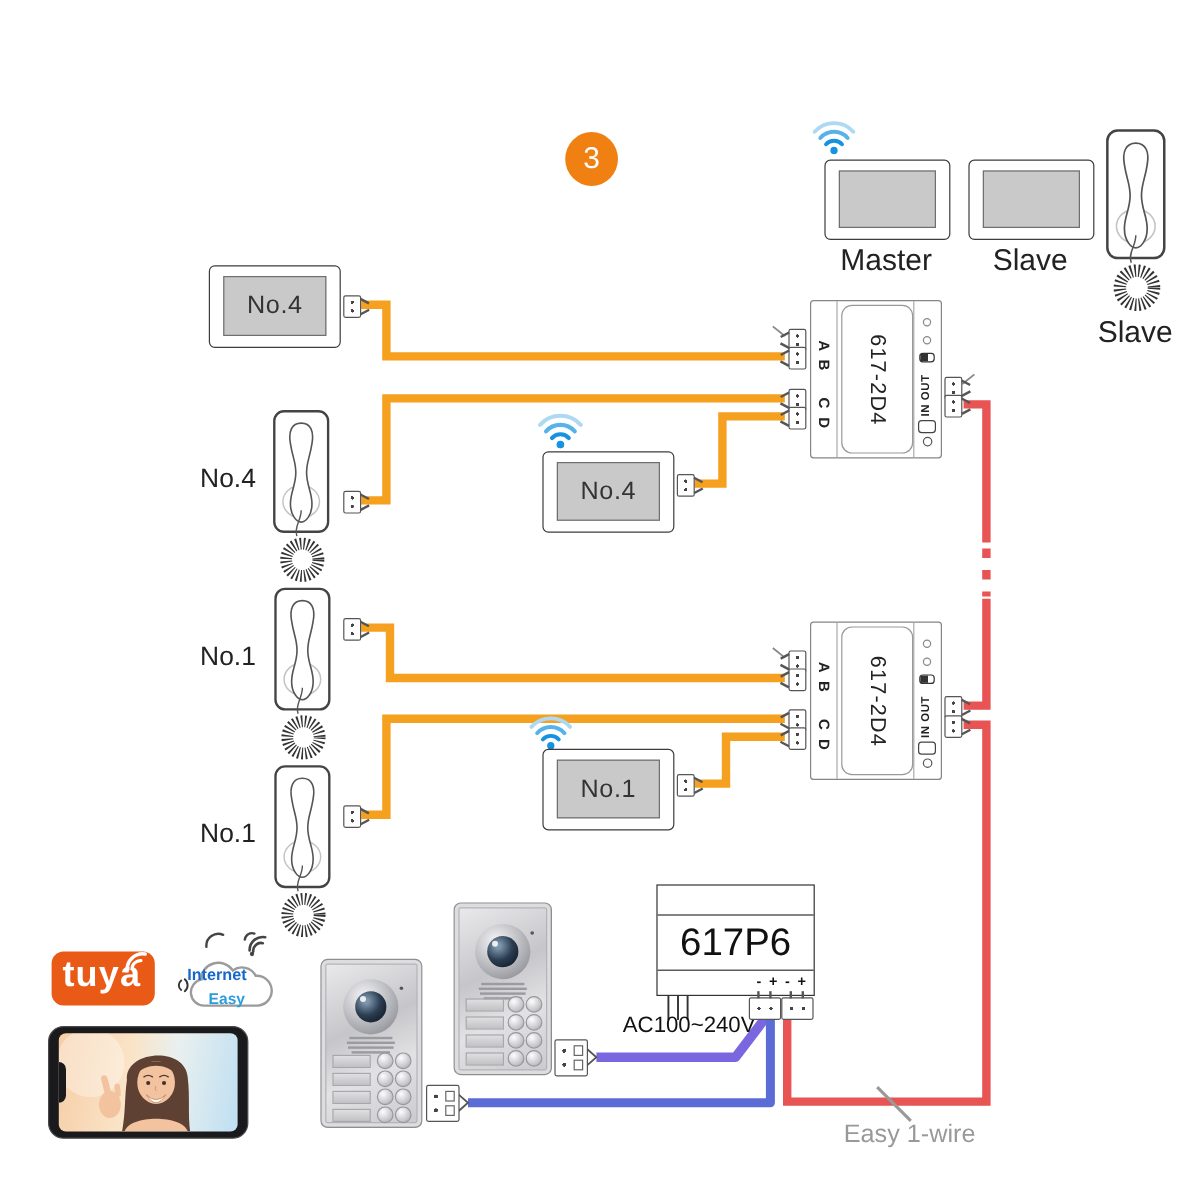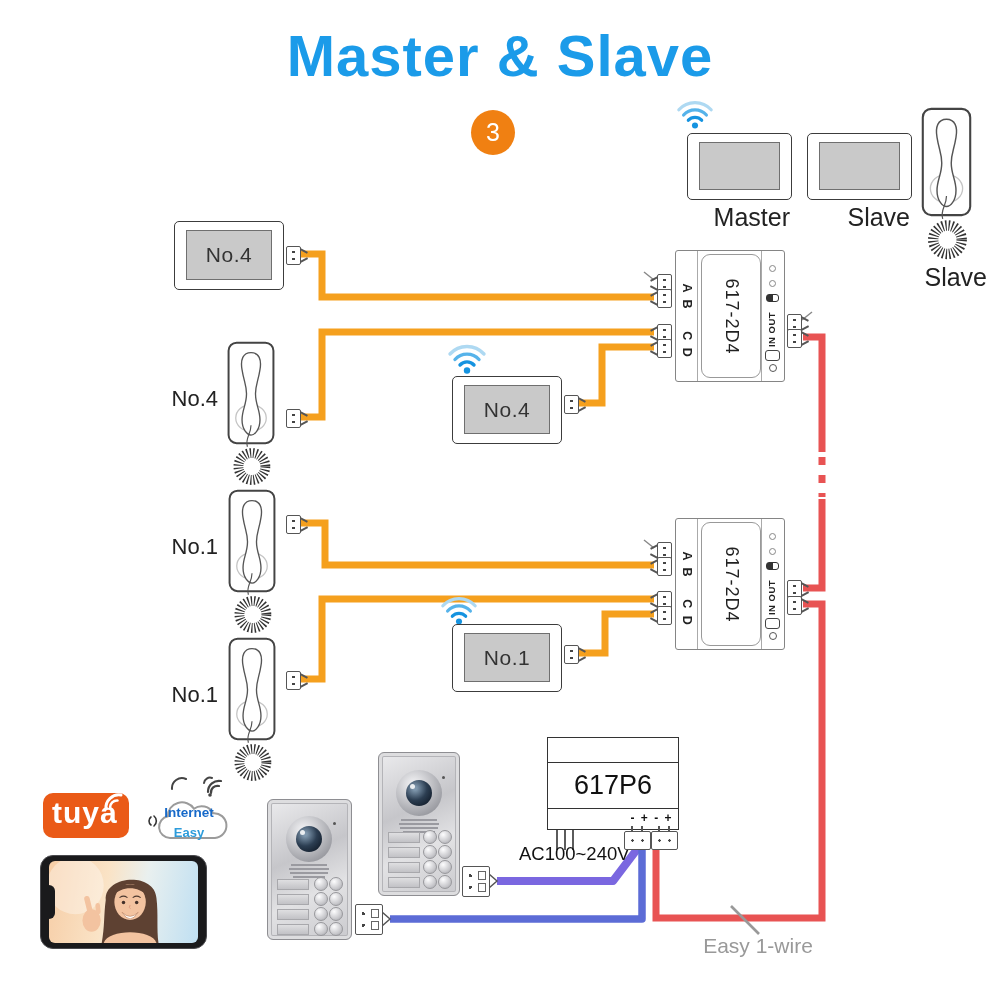--- a/index.html
+++ b/index.html
@@ -10,21 +10,21 @@
   .title { position:absolute; left:0; top:22px; width:1000px; text-align:center;
            font-size:58px; font-weight:700; color:#1B9BE9; letter-spacing:1px; z-index:2; }
   .badge { position:absolute; left:471px; top:110px; width:44px; height:45px; border-radius:50%;
            background:#F08012; color:#fff; font-size:25px; display:flex; align-items:center;
            justify-content:center; z-index:2; }
 
   .monitor { position:absolute; background:#fff; border:1.6px solid #3c3c3c; border-radius:5px; z-index:2; }
   .mscreen { position:absolute; left:11px; top:8px; right:11px; bottom:9px; background:#c9c9c9;
              border:1.2px solid #6f6f6f; display:flex; align-items:center; justify-content:center;
              font-size:21px; color:#333; letter-spacing:.5px; }
-  .dlabel { position:absolute; text-align:right; color:#222; z-index:2; }
+  .dlabel { position:absolute; text-align:center; color:#222; z-index:2; }
 
   .dist { position:absolute; width:108px; height:130px; background:#fff; border:1.6px solid #858585;
           border-radius:3px; z-index:2; }
   .d-rail-l { position:absolute; left:21px; top:0; bottom:0; width:0; border-left:1px solid #aaa; }
   .d-rail-r { position:absolute; left:85px; top:0; bottom:0; width:0; border-left:1px solid #aaa; }
   .d-panel { position:absolute; left:25px; top:3px; width:58px; height:122px; border:1.2px solid #999;
              border-radius:9px; display:flex; align-items:center; justify-content:center; }
   .vtext-cw  { transform:rotate(90deg); white-space:nowrap; color:#222; }
   .vtext-ccw { transform:rotate(-90deg); white-space:nowrap; color:#222; }
   .d-panel .vtext-cw { font-size:18px; letter-spacing:1px; }
@@ -59,21 +59,21 @@
 
   .dc { position:absolute; width:26px; height:29px; border:1.4px solid #555; border-radius:2px; z-index:3;
         background: radial-gradient(circle 2.6px at 28% 30%, #444 60%, transparent 65%),
                     radial-gradient(circle 2.6px at 28% 70%, #444 60%, transparent 65%), #fff; }
   .dc-slot { position:absolute; right:3px; width:6px; height:7px; border:1px solid #666; background:#fff; }
 
   .psu { position:absolute; left:547px; top:737px; width:130px; height:91px; background:#fff;
          border:1.7px solid #333; z-index:2; }
   .psu-line { position:absolute; left:0; right:0; height:0; border-top:1.4px solid #333; }
   .psu-model { position:absolute; left:0; top:25px; width:100%; height:45px; display:flex;
-               align-items:center; justify-content:center; font-size:27px; color:#111; }
+               align-items:center; justify-content:center; font-size:32px; color:#111; }
   .psu-pol { position:absolute; right:5px; top:73px; font-size:12px; font-weight:700;
              letter-spacing:1.5px; color:#111; }
   .ac-label { position:absolute; left:519px; top:843px; font-size:18.5px; color:#111; z-index:2; }
 
   .door { position:absolute; border-radius:6px; border:1px solid #8e8e92;
           background:linear-gradient(155deg,#ececee 0%,#c6c6ca 40%,#e2e2e4 65%,#c9c9cd 100%);
           box-shadow: inset 0 0 0 3px #dddddf, inset 0 0 0 4px #b4b4b8; z-index:2; }
   .cam { position:absolute; width:46px; height:46px; border-radius:50%;
          background:radial-gradient(circle at 38% 32%, #f6f6f8, #9fa0a6 72%, #7d7e84);
          display:flex; align-items:center; justify-content:center; }
@@ -86,21 +86,21 @@
   .spk i { display:block; height:1.5px; background:#9a9aa0; }
   .nameplate { position:absolute; width:30px; height:9px; border:1px solid #a8a8ac;
                background:linear-gradient(#dfdfe1,#c2c2c6); }
   .dbtn { position:absolute; width:12px; height:12px; border-radius:50%; border:1px solid #98989c;
           background:radial-gradient(circle at 35% 30%, #fdfdfe, #c6c6ca 65%, #9fa0a6); }
 
   .tuya { position:absolute; left:43px; top:793px; width:86px; height:45px; background:#EA5A17;
           border-radius:10px; z-index:2; }
   .tuya-text { position:absolute; left:9px; top:3px; color:#fff; font-size:30px; font-weight:700;
                letter-spacing:1px; }
-  .cloud-text1 { position:absolute; left:156px; top:805px; width:66px; text-align:center;
+  .cloud-text1 { position:absolute; left:156px; top:805px; width:66px; 
                  color:#1669C9; font-weight:700; font-size:13.5px; z-index:3; }
   .cloud-text2 { position:absolute; left:156px; top:825px; width:66px; text-align:center;
                  color:#2D9CDB; font-weight:700; font-size:13px; z-index:3; }
 
   .phone { position:absolute; left:40px; top:855px; width:165px; height:92px; background:#1a1a1c;
            border:1px solid #4a4a4e; border-radius:13px; z-index:2; }
   .pscreen { position:absolute; left:8px; top:5px; right:8px; bottom:5px; border-radius:6px; overflow:hidden;
              background:linear-gradient(100deg,#f6cda6,#fae3c6 38%,#e9f0ef 62%,#bfdff2); }
   .notch { position:absolute; left:0; top:50%; transform:translateY(-50%); width:6px; height:34px;
            background:#1a1a1c; border-radius:0 6px 6px 0; z-index:2; }
@@ -156,21 +156,20 @@
     <line x1="557" y1="828" x2="557" y2="850" stroke="#333" stroke-width="1.6"></line>
     <line x1="565" y1="828" x2="565" y2="850" stroke="#333" stroke-width="1.6"></line>
     <line x1="573" y1="828" x2="573" y2="850" stroke="#333" stroke-width="1.6"></line>
 
     <path d="M382,912 L390,919 L382,926" fill="none" stroke="#555" stroke-width="1.5"></path>
     <path d="M489,874 L497,881 L489,888" fill="none" stroke="#555" stroke-width="1.5"></path>
 
     <line x1="731" y1="906" x2="759" y2="934" stroke-width="2.6" stroke="#999999"></line>
   </svg>
 
-  <div class="title">Master &amp; Slave</div>
   <div class="badge">3</div>
 
   <svg class="wifi" style="position:absolute;left:676px;top:100px;width:38px;height:29px;z-index:2">
       <use href="#wifi-sym"></use>
     </svg>
   <div class="monitor" style="left:687px;top:133px;width:103px;height:65px">
     <div class="mscreen"></div>
   </div>
   <div class="monitor" style="left:807px;top:133px;width:103px;height:65px">
     <div class="mscreen"></div>

